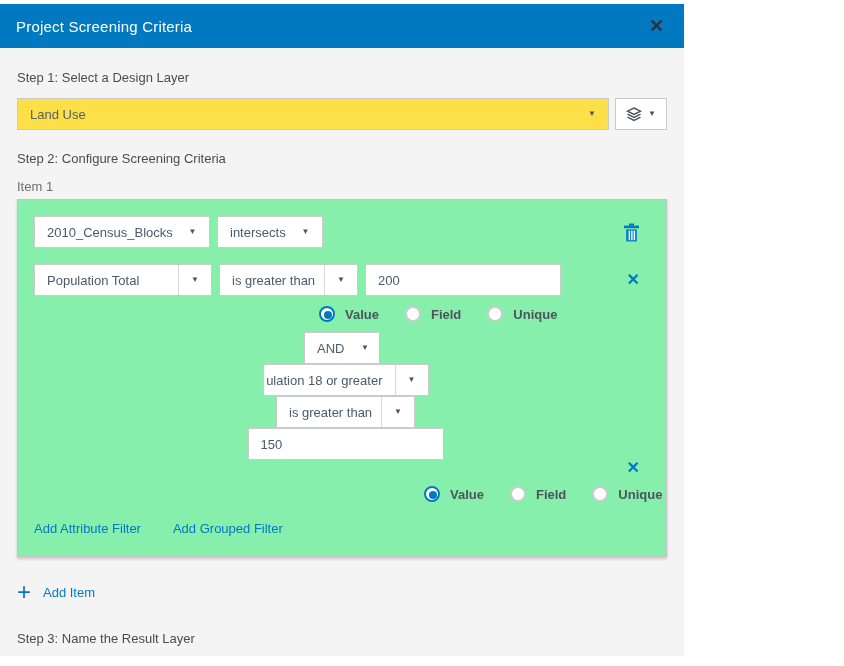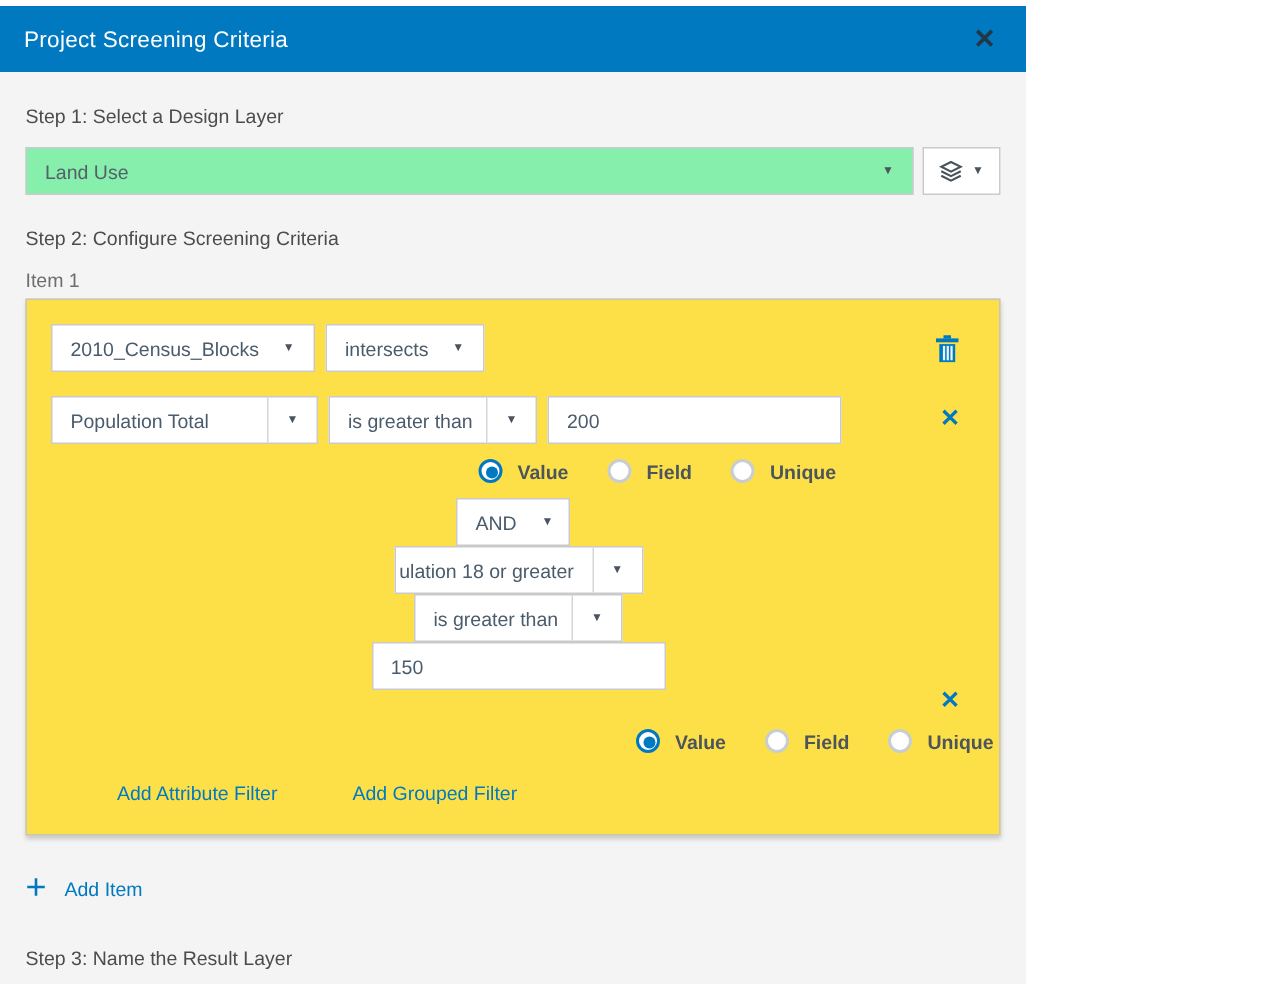--- a/index.html
+++ b/index.html
@@ -18,35 +18,35 @@
   .dialog-title { color:#ffffff; font-size:15px; letter-spacing:.2px; }
   .header-close {
     margin-left:auto; color:#223744; font-size:18px; line-height:1;
     cursor:pointer; font-weight:bold; padding:2px 4px;
   }
   .content { padding:0 17px; }
   .step-label { font-size:13px; font-weight:normal; color:#4c4c4c; }
   .s1 { margin-top:22px; }
   .layer-row { margin-top:13px; display:flex; gap:6px; }
   .select-box {
-    background:#86efac; border:1px solid #cacaca; height:32px;
+    background:#fde047; border:1px solid #cacaca; height:32px;
     display:flex; align-items:center; padding:0 12px; color:#55606a;
     font-size:13px; cursor:pointer;
   }
   .select-box .caret { margin-left:auto; }
   .caret { font-size:8px; color:#4a545e; line-height:1; }
   .flex1 { flex:1; }
   .layers-btn {
     width:52px; background:#ffffff; border:1px solid #cacaca; height:32px;
     display:flex; align-items:center; justify-content:center; gap:6px; cursor:pointer;
   }
   .s2 { margin-top:21px; }
   .item-label { margin-top:13px; font-size:13px; color:#6e6e6e; }
   .item-box {
-    margin-top:5px; background:#fde047; border:1px solid #c5c5c5;
+    margin-top:5px; background:#86efac; border:1px solid #c5c5c5;
     box-shadow:0 2px 3px rgba(0,0,0,0.18); padding:16px; 
   }
   .filter-row { display:flex; align-items:center; }
   .mt16 { margin-top:16px; }
   .mt10 { margin-top:10px;flex-direction:column; }
   .combo {
     display:flex; align-items:stretch; background:#ffffff;
     border:1px solid #cacaca; height:32px; cursor:pointer;
   }
   .combo .txt {
@@ -72,21 +72,21 @@
   .radio-circle {
     width:16px; height:16px; border-radius:50%; border:2px solid #c7cdd1;
     background:#ffffff; margin-right:10px; position:relative; flex:0 0 auto;
   }
   .radio-circle.checked { border-color:#0079c1; }
   .radio-circle.checked::after {
     content:""; position:absolute; left:3px; top:3px; width:8px; height:8px;
     border-radius:50%; background:#0079c1;
   }
   .radio-label { font-size:13px; font-weight:bold; color:#4c545c; }
-  .links-row { display:flex; gap:50px; margin-top:19px; margin-bottom:4px;margin-left:44px; }
+  .links-row { display:flex; gap:32px; margin-top:19px; margin-bottom:4px; }
   .link { color:#0079c1; font-size:13px; cursor:pointer; }
   .add-item-row { margin-top:26px; display:flex; align-items:center; gap:12px; }
   .plus { color:#0079c1; font-size:24px; font-weight:normal; line-height:18px; cursor:pointer; }
   .add-item-link { color:#0079c1; font-size:13px; cursor:pointer; }
   .s3 { margin-top:30px; }
   .name-input {
     margin-top:12px; width:100%; height:30px; border:1px solid #cacaca;
     background:#ffffff; outline:none; padding:0 12px; font-size:13px;
     color:#4a5b6b; font-family:"Liberation Sans", sans-serif; display:block;
   }

